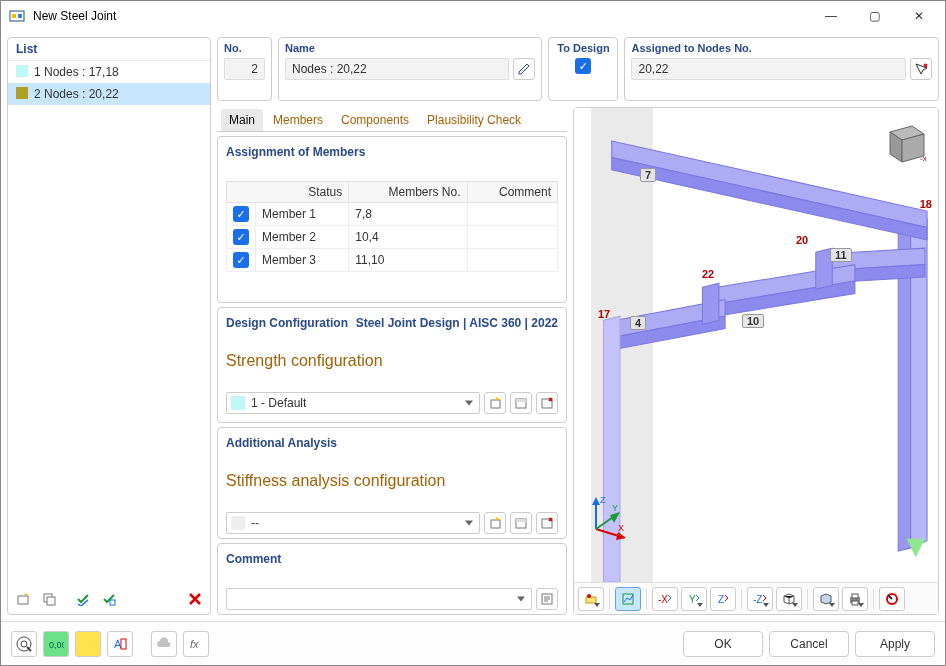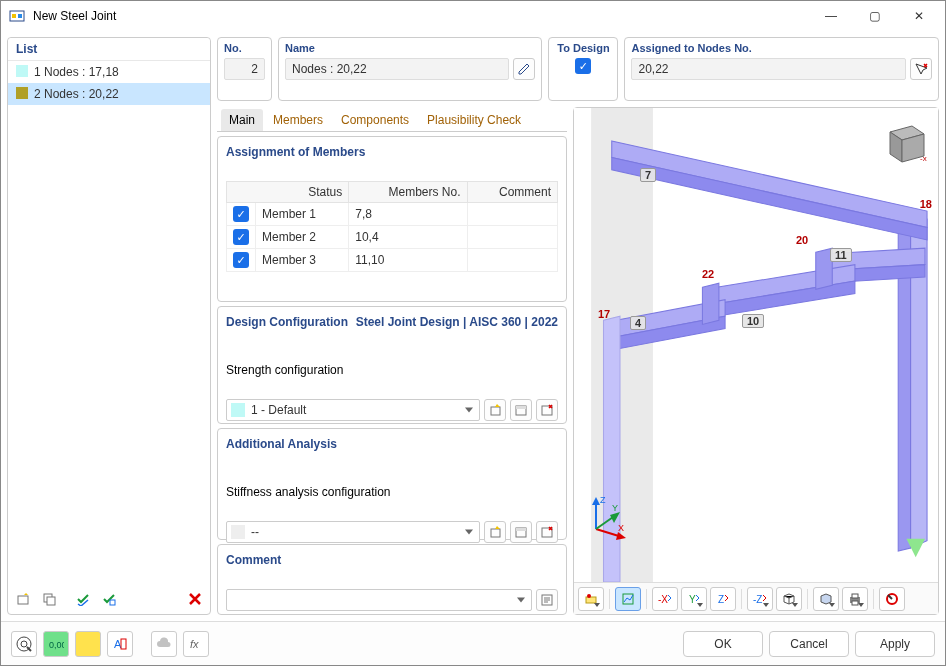--- a/index.html
+++ b/index.html
@@ -49,21 +49,21 @@
 .sub-header{ font-weight:600; color:#2a4a8a; font-size:12px;}
 .sub-header .code{ float:right; font-weight:600; color:#2a4a8a;}
 .tbl { width:100%; border-collapse:collapse; font-size:12px;}
 .tbl th{ background:#f7f7f7; font-weight:normal; color:#333; padding:3px 6px; border:1px solid #e3e3e3; text-align:right;}
 .tbl td{ padding:3px 6px; border:1px solid #eee; }
 .tbl td.chkcell{ width:22px; text-align:center;}
 .dropdown{ flex:1; height:22px; border:1px solid #ccc; border-radius:2px; background:#fff; display:flex; align-items:center; padding:0 4px; position:relative;}
 .dropdown::after{ content:""; position:absolute; right:6px; top:50%; width:0;height:0;border-left:4px solid transparent;border-right:4px solid transparent;border-top:5px solid #666; transform:translateY(-50%);}
 .dd-swatch{width:14px;height:14px;background:#bff9f6;margin-right:6px;}
 .fieldrow{ display:flex; align-items:center; gap:4px;}
-.small-label{ color:#000000; font-size:12px;margin-top:12px;}
+.small-label{ color:#a16207; font-size:16px;}
 .form-scroll{ flex:1; overflow:auto; display:flex; flex-direction:column;}
 
 .viewport{ flex:1; border:1px solid #ccc; border-radius:4px; display:flex; flex-direction:column; background:#fff; min-width:0;}
 .view3d{ flex:1; position:relative; overflow:hidden; background:#fff;}
 .axes{ position:absolute; left:8px; bottom:36px;}
 .view-toolbar{ height:32px; border-top:1px solid #ddd; display:flex; align-items:center; gap:3px; padding:0 4px; background:#fafafa;}
 .vbtn{ width:26px; height:24px; border:1px solid #ccc; border-radius:3px; background:#fff; display:flex; align-items:center; justify-content:center; cursor:default; position:relative;}
 .vbtn.dd::after{content:"";position:absolute;right:3px;bottom:3px;width:0;height:0;border-left:3px solid transparent;border-right:3px solid transparent;border-top:4px solid #555;}
 .vbtn.active{ background:#c9e6ff; border-color:#6aa0e8;}
 .vsep{ width:1px; height:20px; background:#ddd; margin:0 2px;}

